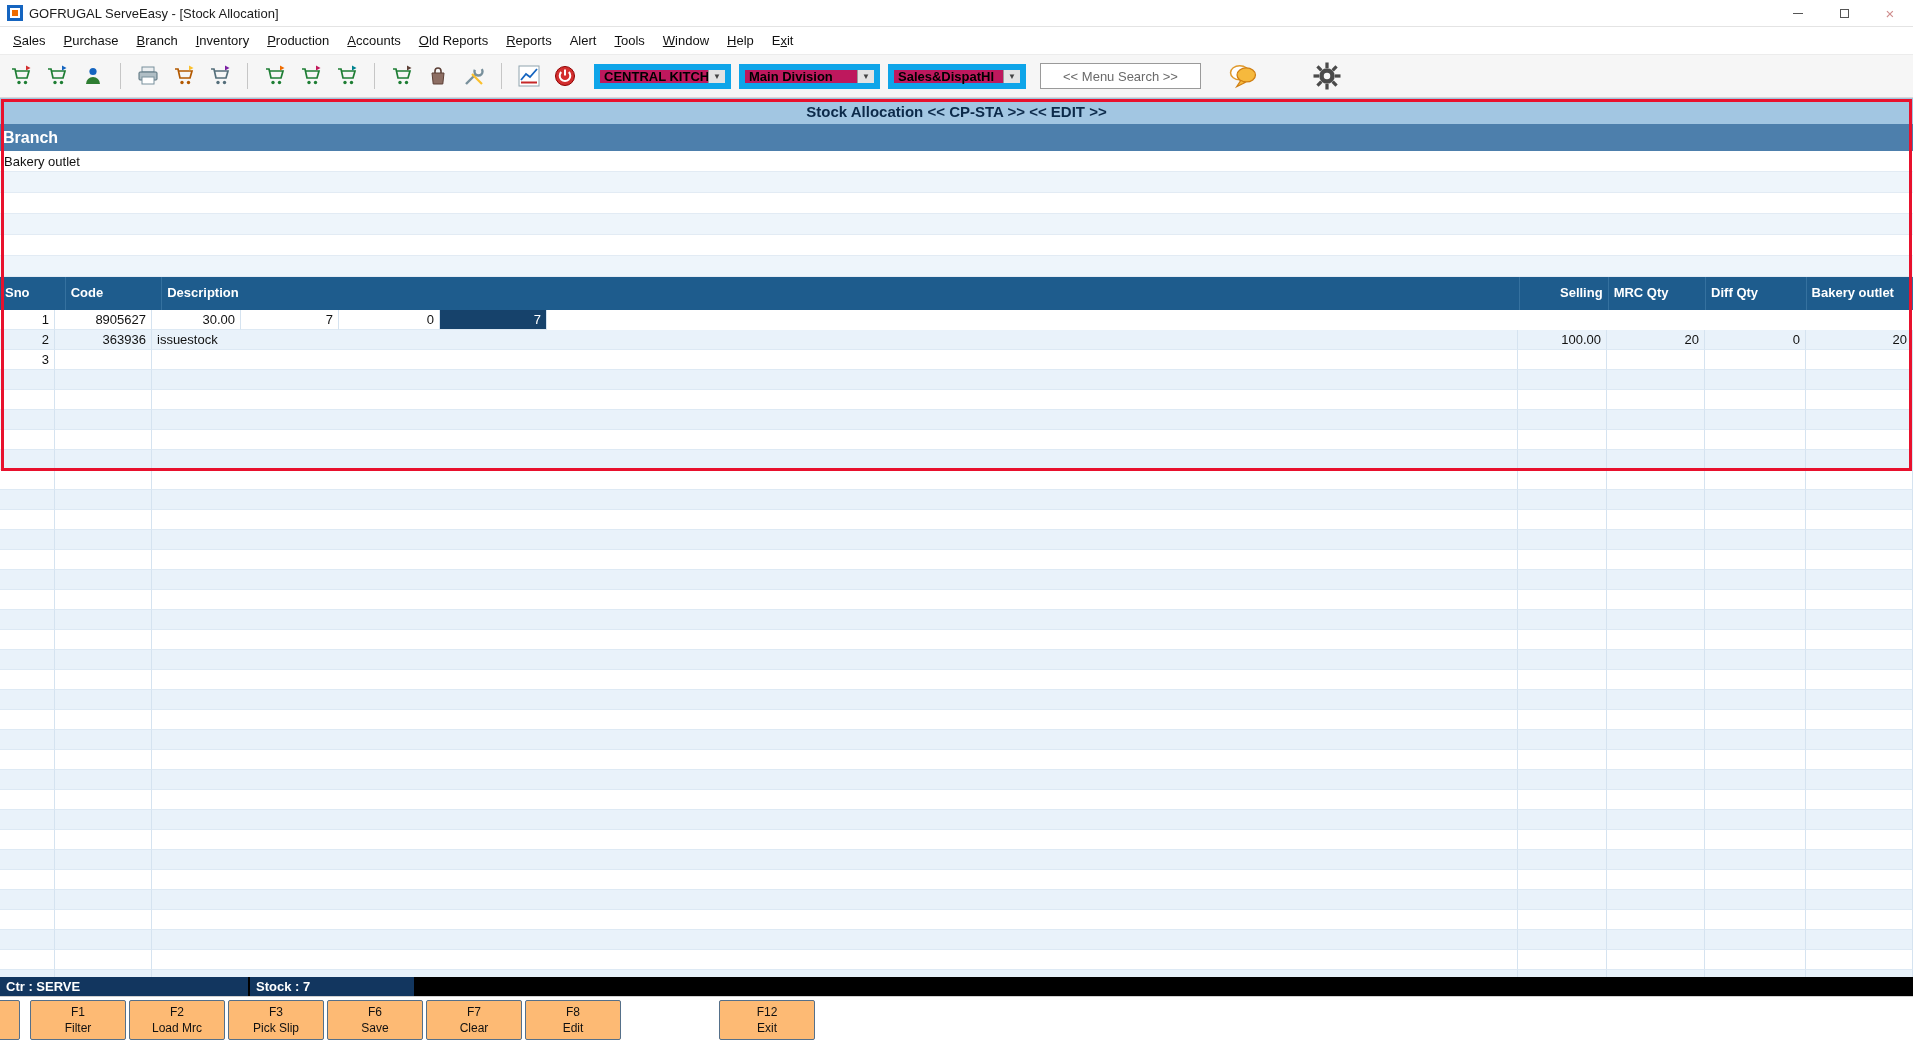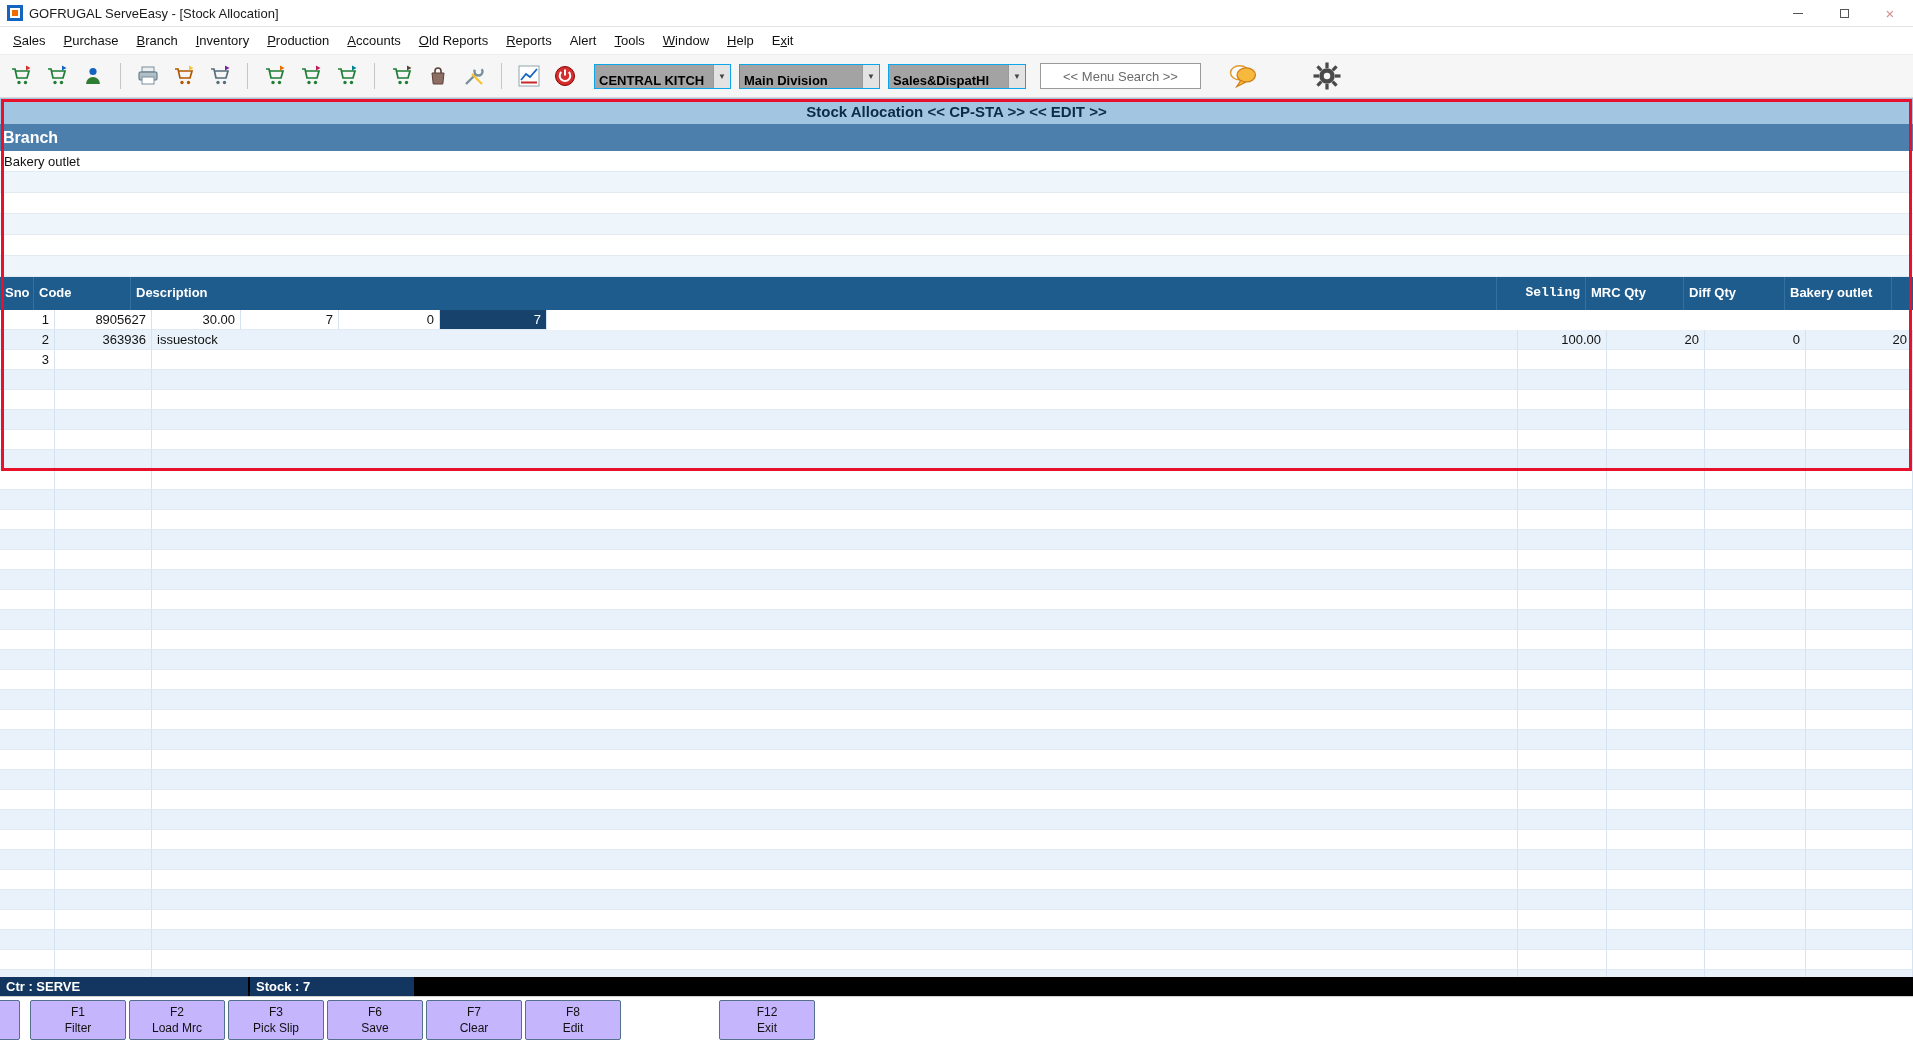--- a/index.html
+++ b/index.html
@@ -22,21 +22,21 @@
               border-bottom:1px solid #ececec; padding-left:4px; }
   .menu-item { padding:0 9px; font-size:13px; color:#111; white-space:nowrap; cursor:default; }
 
   
   .toolbar { height:43px; display:flex; align-items:center; background:#f6f6f6;
              border-bottom:1px solid #d8d8d8; padding-left:6px; }
   .tb-icons { display:flex; align-items:center; gap:6px; }
   .tb-icon { width:30px; height:30px; display:flex; align-items:center; justify-content:center; }
   .tb-icon svg { width:24px; height:24px; }
   .tb-sep { width:1px; height:26px; background:#c6c6c6; margin:0 6px; }
-  .combo { display:flex; align-items:flex-end; height:25px; border:1px solid #0ea5e9; background:#a3a3a3; }
+  .combo { display:flex; align-items:center; height:25px; border:6px solid #0ea5e9; background:#be185d; }
   .combo-text { font-size:13px; font-weight:bold; padding:0 4px; white-space:nowrap; overflow:hidden; flex:1; color:#000; }
   .combo-btn { width:17px; height:100%; background:#e3e3e3; border-left:1px solid #9a9a9a;
                font-size:8px; display:flex; align-items:center; justify-content:center; color:#444; }
   .menu-search { width:161px; height:26px; margin-left:14px; border:1px solid #9a9a9a;
                  font-size:13px; color:#6a6a6a; text-align:center; background:#fff;
                  font-family:"Liberation Sans", sans-serif; }
   .chat-wrap { width:40px; height:34px; margin-left:22px; display:flex; align-items:center; justify-content:center; }
   .gear-wrap { width:36px; height:36px; margin-left:46px; display:flex; align-items:center; justify-content:center; }
 
   
@@ -61,21 +61,21 @@
   .cell.num { justify-content:flex-end; }
   .cell.selected { background:#16426b; color:#fff; }
 
   
   .status-bar { height:19px; display:flex; background:#000; gap:2px; }
   .status-seg { background:#12365f; color:#fff; font-size:13px; font-weight:bold;
                 display:flex; align-items:center; padding:0 6px; white-space:nowrap; }
 
   
   .fkey-bar { height:47px; background:#fff; display:flex; align-items:center; border-top:1px solid #cfcfcf; }
-  .fkey-btn { width:96px; height:40px; border:1px solid #55708a; background:#c4b5fd; border-radius:2px;
+  .fkey-btn { width:96px; height:40px; border:1px solid #55708a; background:#fdba74; border-radius:2px;
               display:flex; flex-direction:column; align-items:center; justify-content:center;
               font-size:12px; color:#111; margin-right:3px; line-height:1.35;
               font-family:"Liberation Sans", sans-serif; cursor:default; }
   .fkey-stub { width:26px; margin-left:-6px; margin-right:10px; }
 
   
   .red-overlay { position:absolute; left:1px; top:99px; width:1911px; height:372px;
                  border:3px solid #e8112d; pointer-events:none; z-index:9; }
 </style>
 </head>
@@ -278,24 +278,24 @@
 <div class="branch-rows">
     <div class="branch-row">Bakery outlet</div>
     <div class="branch-row alt"></div>
     <div class="branch-row"></div>
     <div class="branch-row alt"></div>
     <div class="branch-row"></div>
     <div class="branch-row alt"></div>
   </div>
 
 <div class="items-header">
-    <div class="hcell" style="width: 34px;">Sno</div>
+    <div class="hcell" style="width: 66px;">Sno</div>
     <div class="hcell" style="width: 97px;">Code</div>
     <div class="hcell" style="width: 1366px;">Description</div>
-    <div class="hcell" style="width: 89px; justify-content: flex-end; font-family: Liberation Mono, monospace;">Selling</div>
+    <div class="hcell" style="width: 89px; justify-content: flex-end;">Selling</div>
     <div class="hcell" style="width: 98px;">MRC Qty</div>
     <div class="hcell" style="width: 101px;">Diff Qty</div>
     <div class="hcell" style="width: 107px;">Bakery outlet</div>
   </div>
 <div class="grid-body">
     <div class="grid-row">
       <div class="cell num" style="width: 55px;">1</div>
       <div class="cell num" style="width: 97px;">8905627</div>
       <div class="cell num" style="width: 89px;">30.00</div>
       <div class="cell num" style="width: 98px;">7</div>

